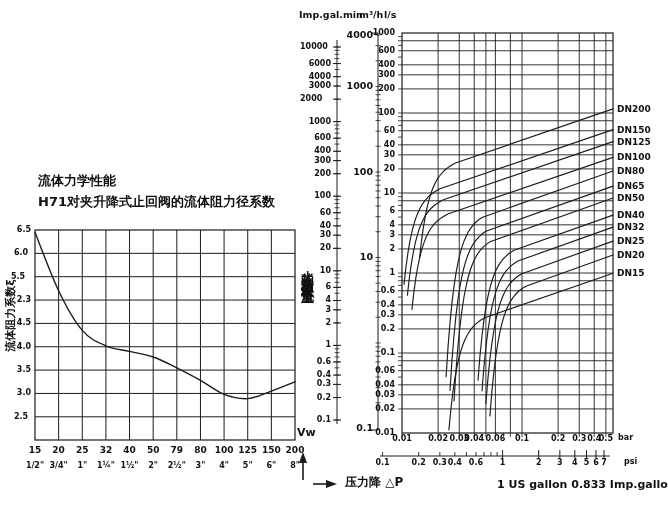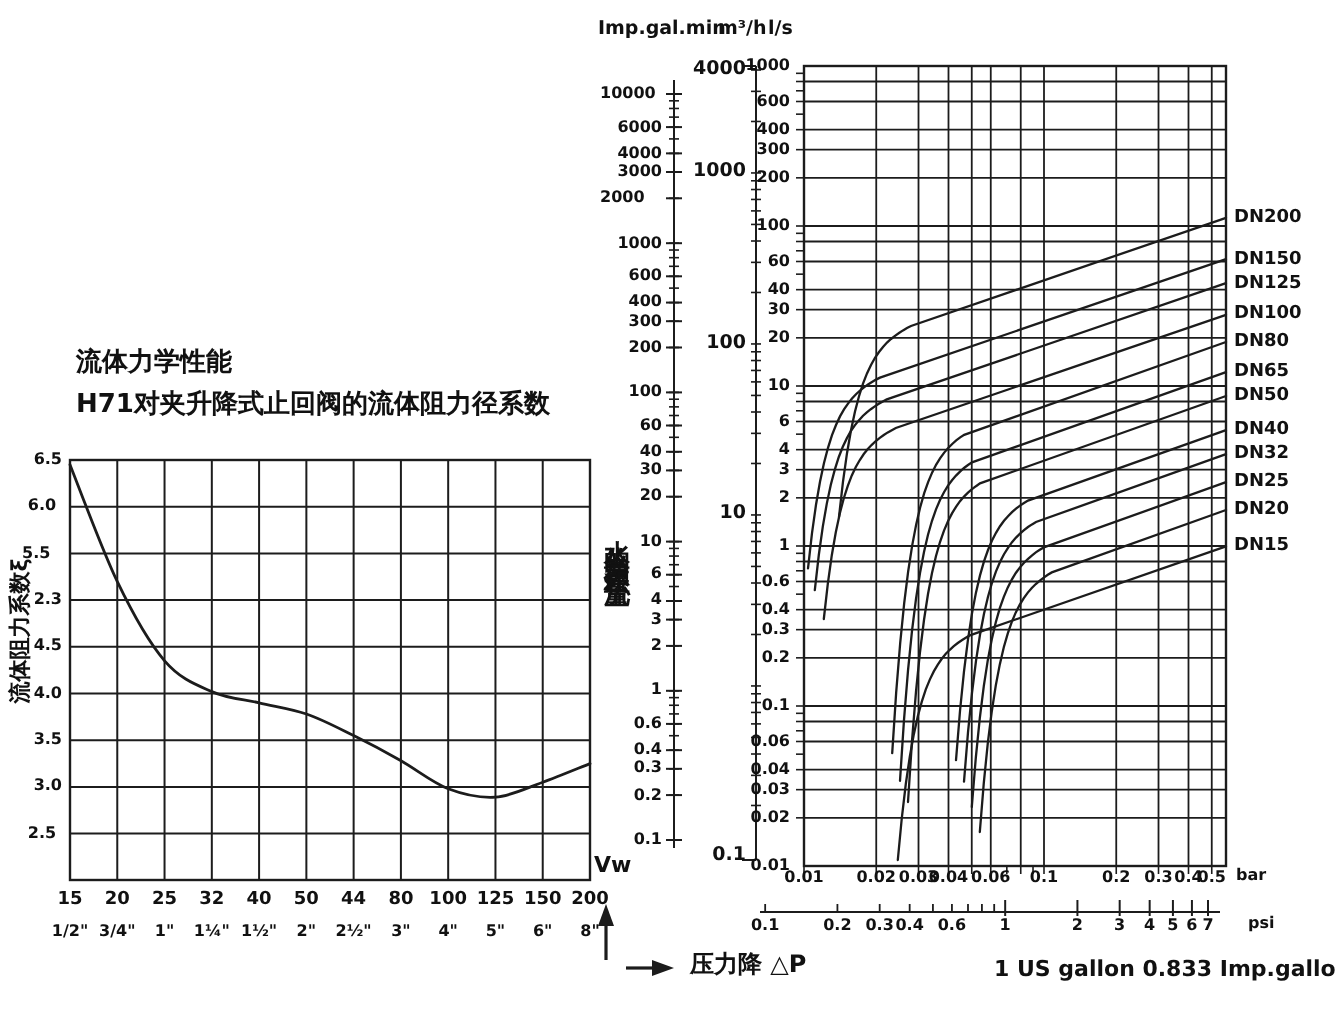--- a/index.html
+++ b/index.html
@@ -314,21 +314,21 @@
       <span class="lbl" style="left:11px;top:341.75px;width:20px;text-align:right">4.0</span>
       <span class="lbl" style="left:11px;top:365.1px;width:20px;text-align:right">3.5</span>
       <span class="lbl" style="left:11px;top:388.45000000000005px;width:20px;text-align:right">3.0</span>
       <span class="lbl" style="left:11px;top:411.8px;width:20px;text-align:center">2.5</span>
       <span class="lbl" style="left:35px;top:445px;transform:translateX(-50%);font:bold 9px &quot;DejaVu Sans&quot;,sans-serif">15</span>
       <span class="lbl" style="left:58.63636363636364px;top:445px;transform:translateX(-50%);font:bold 9px &quot;DejaVu Sans&quot;,sans-serif">20</span>
       <span class="lbl" style="left:82.27272727272728px;top:445px;transform:translateX(-50%);font:bold 9px &quot;DejaVu Sans&quot;,sans-serif">25</span>
       <span class="lbl" style="left:105.9090909090909px;top:445px;transform:translateX(-50%);font:bold 9px &quot;DejaVu Sans&quot;,sans-serif">32</span>
       <span class="lbl" style="left:129.54545454545456px;top:445px;transform:translateX(-50%);font:bold 9px &quot;DejaVu Sans&quot;,sans-serif">40</span>
       <span class="lbl" style="left:153.1818181818182px;top:445px;transform:translateX(-50%);font:bold 9px &quot;DejaVu Sans&quot;,sans-serif">50</span>
-      <span class="lbl" style="left:176.8181818181818px;top:445px;transform:translateX(-50%);font:bold 9px &quot;DejaVu Sans&quot;,sans-serif">44</span>
+      <span class="lbl" style="left:176.8181818181818px;top:445px;transform:translateX(-50%);font:bold 9px &quot;DejaVu Sans&quot;,sans-serif">79</span>
       <span class="lbl" style="left:200.45454545454547px;top:445px;transform:translateX(-50%);font:bold 9px &quot;DejaVu Sans&quot;,sans-serif">80</span>
       <span class="lbl" style="left:224.0909090909091px;top:445px;transform:translateX(-50%);font:bold 9px &quot;DejaVu Sans&quot;,sans-serif">100</span>
       <span class="lbl" style="left:247.72727272727272px;top:445px;transform:translateX(-50%);font:bold 9px &quot;DejaVu Sans&quot;,sans-serif">125</span>
       <span class="lbl" style="left:271.3636363636364px;top:445px;transform:translateX(-50%);font:bold 9px &quot;DejaVu Sans&quot;,sans-serif">150</span>
       <span class="lbl" style="left:295px;top:445px;transform:translateX(-50%);font:bold 9px &quot;DejaVu Sans&quot;,sans-serif">200</span>
       <span class="lbl" style="left:35px;top:461px;transform:translateX(-50%)">1/2"</span>
       <span class="lbl" style="left:58.63636363636364px;top:461px;transform:translateX(-50%)">3/4"</span>
       <span class="lbl" style="left:82.27272727272728px;top:461px;transform:translateX(-50%)">1"</span>
       <span class="lbl" style="left:105.9090909090909px;top:461px;transform:translateX(-50%)">1¼"</span>
       <span class="lbl" style="left:129.54545454545456px;top:461px;transform:translateX(-50%)">1½"</span>

